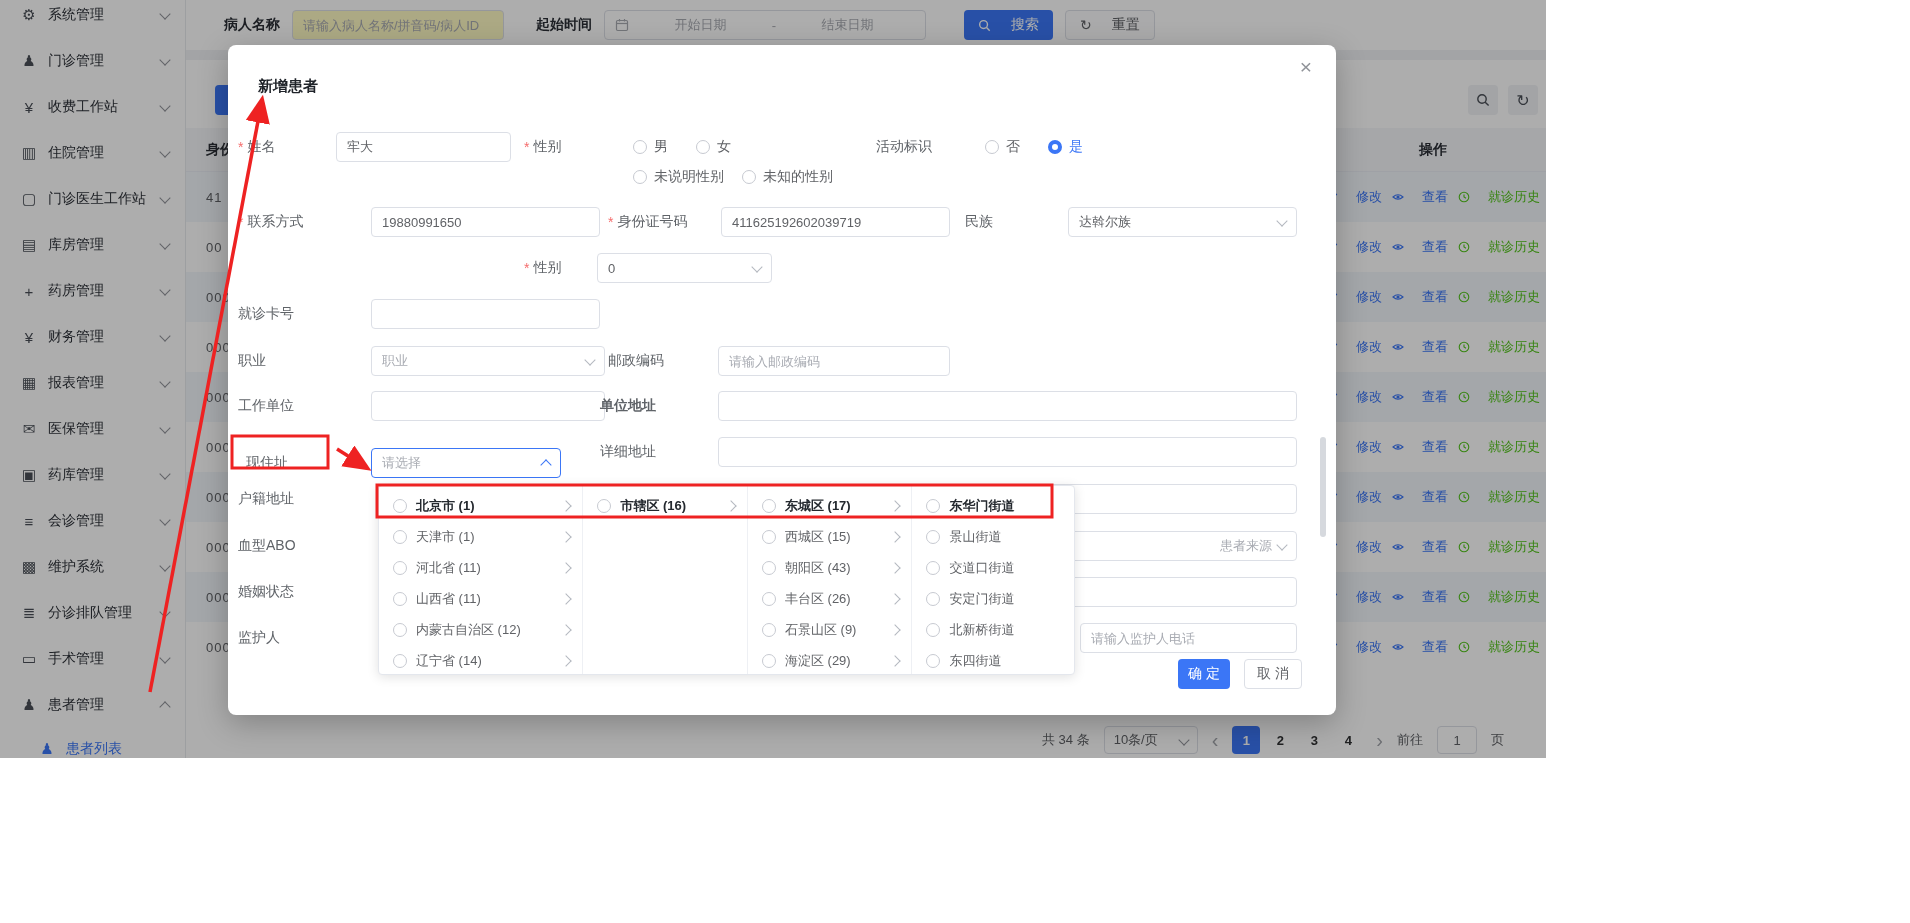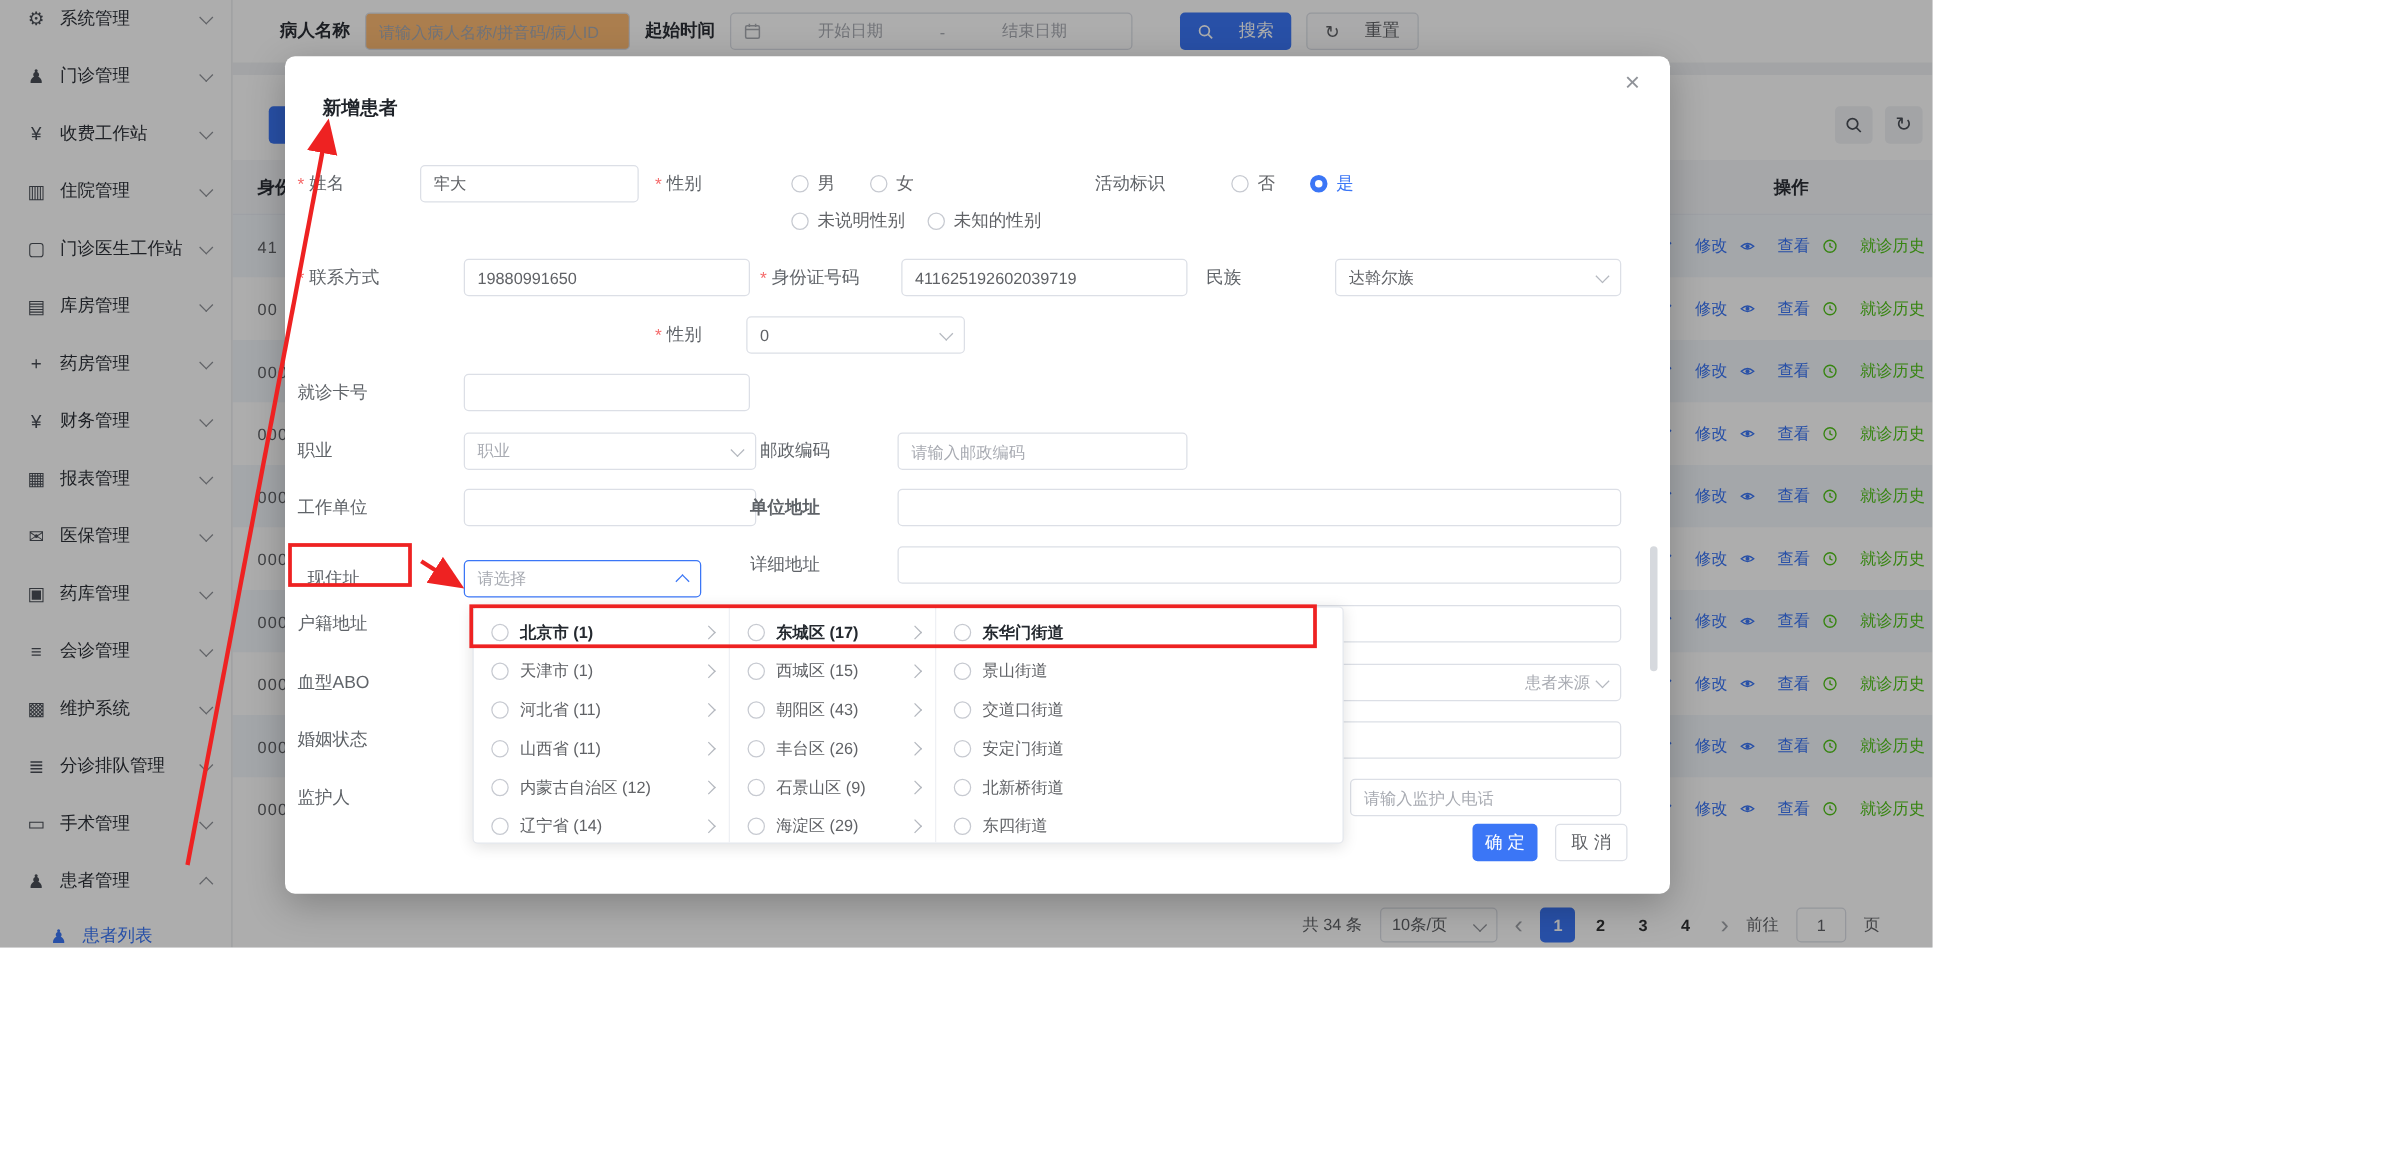--- a/index.html
+++ b/index.html
@@ -14,21 +14,21 @@
   *{box-sizing:border-box;margin:0;padding:0}
   i{font-style:normal}
   body{width:1910px;height:923px;position:relative;overflow:hidden;background:#fff;
        font-family:"Liberation Sans","DejaVu Sans",sans-serif;font-size:14px;color:#303133}
   .app{position:absolute;left:0;top:0;width:1546px;height:758px;background:#f0f2f5;overflow:hidden}
   
   .filterbar{position:absolute;left:186px;top:0;width:1360px;height:50px;background:#fff;
              display:flex;align-items:center;gap:12px;padding-left:38px;z-index:1}
   .flabel{font-weight:bold;font-size:14px;color:#2b2f36}
   .finput{width:212px;height:30px;border:1px solid var(--border);border-radius:4px;padding:0 10px;
-          font-size:13px;color:#606266;background:#fdba74;outline:none}
+          font-size:13px;color:#606266;background:#fef9c3;outline:none}
   .finput::placeholder{color:var(--ph)}
   .daterange{width:322px;height:30px;border:1px solid var(--border);border-radius:4px;background:#fff;
              display:flex;align-items:center;padding:0 10px;color:var(--ph);font-size:13px;gap:4px}
   .daterange .dph{flex:1;text-align:center}
   .btn{height:30px;border-radius:4px;border:none;display:flex;align-items:center;gap:20px;
        padding:0 14px;font-size:14px;cursor:pointer}
   .btn.primary{background:var(--accent);color:#fff}
   .btn.plain{background:#fbfbfc;border:1px solid var(--border);color:#606266}
   
   .sidebar{position:absolute;left:0;top:0;width:186px;height:758px;background:#fff;
@@ -124,21 +124,21 @@
   .annot{position:absolute;left:0;top:0;z-index:50;pointer-events:none}
 </style>
 </head>
 <body>
 
 <div class="app">
 
   <div class="filterbar">
     <span class="flabel">病人名称</span>
     <input class="finput" readonly="" placeholder="请输入病人名称/拼音码/病人ID" style="">
-    <span class="flabel" style="">起始时间</span>
+    <span class="flabel" style="margin-left:20px">起始时间</span>
     <div class="daterange">
       <svg width="14" height="14" viewBox="0 0 14 14">
         <rect x="1.5" y="2.5" width="11" height="10" rx="1.2" fill="none" stroke="#a8abb2" stroke-width="1.2"></rect>
         <line x1="1.5" y1="5.5" x2="12.5" y2="5.5" stroke="#a8abb2" stroke-width="1.2"></line>
         <line x1="4.5" y1="1" x2="4.5" y2="3.5" stroke="#a8abb2" stroke-width="1.2"></line>
         <line x1="9.5" y1="1" x2="9.5" y2="3.5" stroke="#a8abb2" stroke-width="1.2"></line>
       </svg>
       <span class="dph">开始日期</span>
       <span>-</span>
       <span class="dph">结束日期</span>
@@ -755,20 +755,28 @@
         <div class="popt has-children">
         <span class="rdo" style="width:14px;height:14px"></span>
         <span class="plabel">辽宁省 (14)</span>
         <span class="sp"></span>
         <span class="chv right opt-chv"></span>
       </div>
       </div>
     <div class="pcol" style="width:165px">
         <div class="popt has-children active">
         <span class="rdo"></span>
+        <span class="plabel">市辖区 (16)</span>
+        <span class="sp"></span>
+        <span class="chv right opt-chv"></span>
+      </div>
+      </div>
+    <div class="pcol" style="width:165px">
+        <div class="popt has-children active">
+        <span class="rdo"></span>
         <span class="plabel">东城区 (17)</span>
         <span class="sp"></span>
         <span class="chv right opt-chv"></span>
       </div>
         <div class="popt has-children">
         <span class="rdo"></span>
         <span class="plabel">西城区 (15)</span>
         <span class="sp"></span>
         <span class="chv right opt-chv"></span>
       </div>

